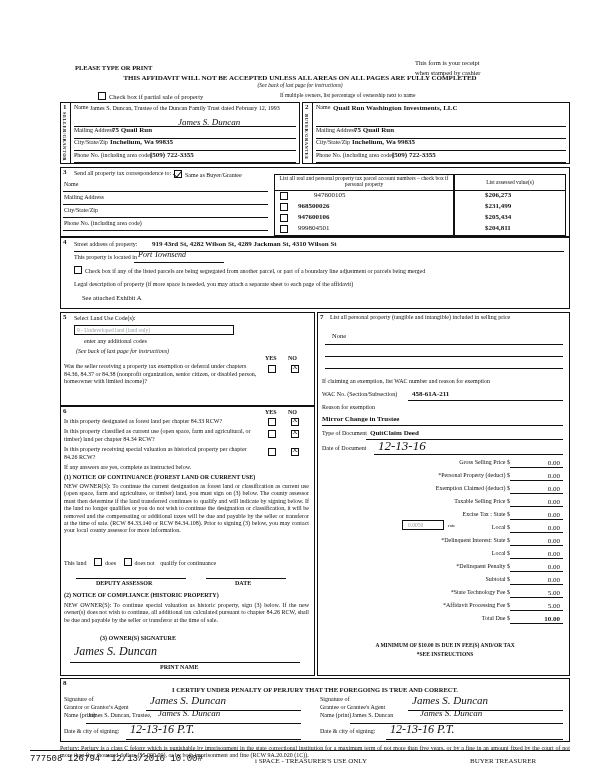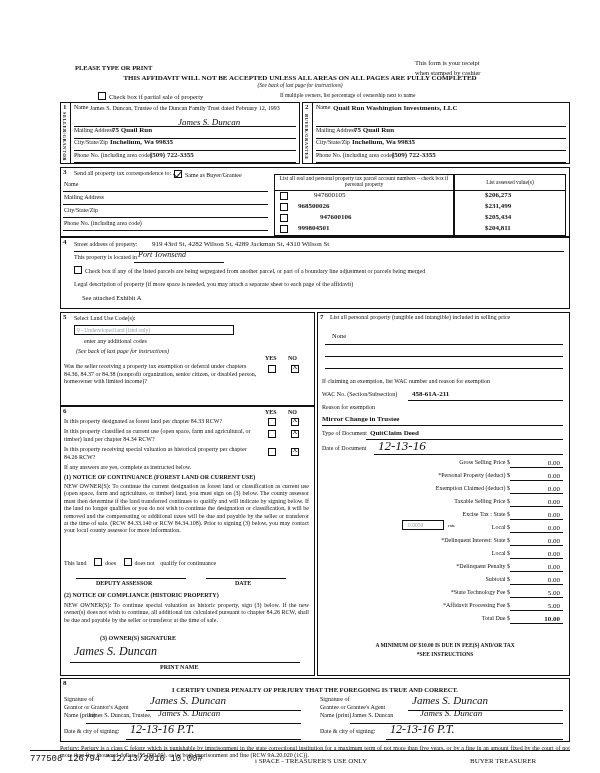--- a/index.html
+++ b/index.html
@@ -115,33 +115,33 @@
   <div class="bx" style="left:244px;top:152px;width:180px;height:62px;"></div>
   <div class="bx" style="left:424px;top:152px;width:112px;height:62px;"></div>
   <div class="hdrrow" style="left:246px;top:153px;width:176px;line-height:6px;">List all real and personal property tax parcel account numbers – check box if personal property</div>
   <div class="hdrrow" style="left:426px;top:157px;width:108px;">List assessed value(s)</div>
   <div class="ln" style="left:244px;top:168px;width:292px;"></div>
 
   <div class="val" style="left:284px;top:169px;font-weight:normal;">947600105</div>
   <div class="val" style="left:455px;top:169px;font-weight:bold;">$206,273</div>
   <div class="val" style="left:268px;top:180px;font-weight:bold;">968500026</div>
   <div class="val" style="left:455px;top:180px;font-weight:bold;">$231,499</div>
-  <div class="val" style="left:268px;top:191px;font-weight:bold;margin-left:22px;">947600106</div>
+  <div class="val" style="left:268px;top:191px;font-weight:bold;">947600106</div>
   <div class="val" style="left:455px;top:191px;font-weight:bold;">$205,434</div>
-  <div class="val" style="left:268px;top:202px;font-weight:bold;">999804501</div>
+  <div class="val" style="left:268px;top:202px;font-weight:normal;">999804501</div>
   <div class="val" style="left:455px;top:202px;font-weight:bold;">$204,811</div>
   <div class="chk" style="position:absolute;left:250px;top:170px;"></div>
   <div class="chk" style="position:absolute;left:250px;top:181px;"></div>
   <div class="chk" style="position:absolute;left:250px;top:192px;"></div>
   <div class="chk" style="position:absolute;left:250px;top:203px;"></div>
 
   <div class="bx" style="left:30px;top:215px;width:510px;height:72px;"></div>
   <div class="num" style="left:33px;top:216px;">4</div>
   <div class="lbl" style="left:44px;top:219px;">Street address of property:</div>
-  <div class="val" style="left:110px;top:218px;font-weight:normal;padding-left:12px;">919 43rd St, 4282 Wilson St, 4289 Jackman St, 4310 Wilson St</div>
+  <div class="val" style="left:110px;top:218px;font-weight:bold;padding-left:12px;">919 43rd St, 4282 Wilson St, 4289 Jackman St, 4310 Wilson St</div>
   <div class="ln" style="left:44px;top:229px;width:490px;"></div>
   <div class="lbl" style="left:44px;top:232px;">This property is located in</div>
   <div class="hw" style="left:108px;top:228px;font-size:8px;">Port Townsend</div>
   <div class="ln" style="left:104px;top:240px;width:90px;"></div>
   <div class="lbl" style="left:44px;top:244px;width:480px;">
     <span class="chk"></span><span>Check box if any of the listed parcels are being segregated from another parcel, or part of a boundary line adjustment or parcels being merged</span>
   </div>
   <div class="lbl" style="left:44px;top:259px;">Legal description of property (if more space is needed, you may attach a separate sheet to each page of the affidavit)</div>
   <div class="val" style="left:52px;top:272px;font-size:6.5px;">See attached Exhibit A</div>
 

